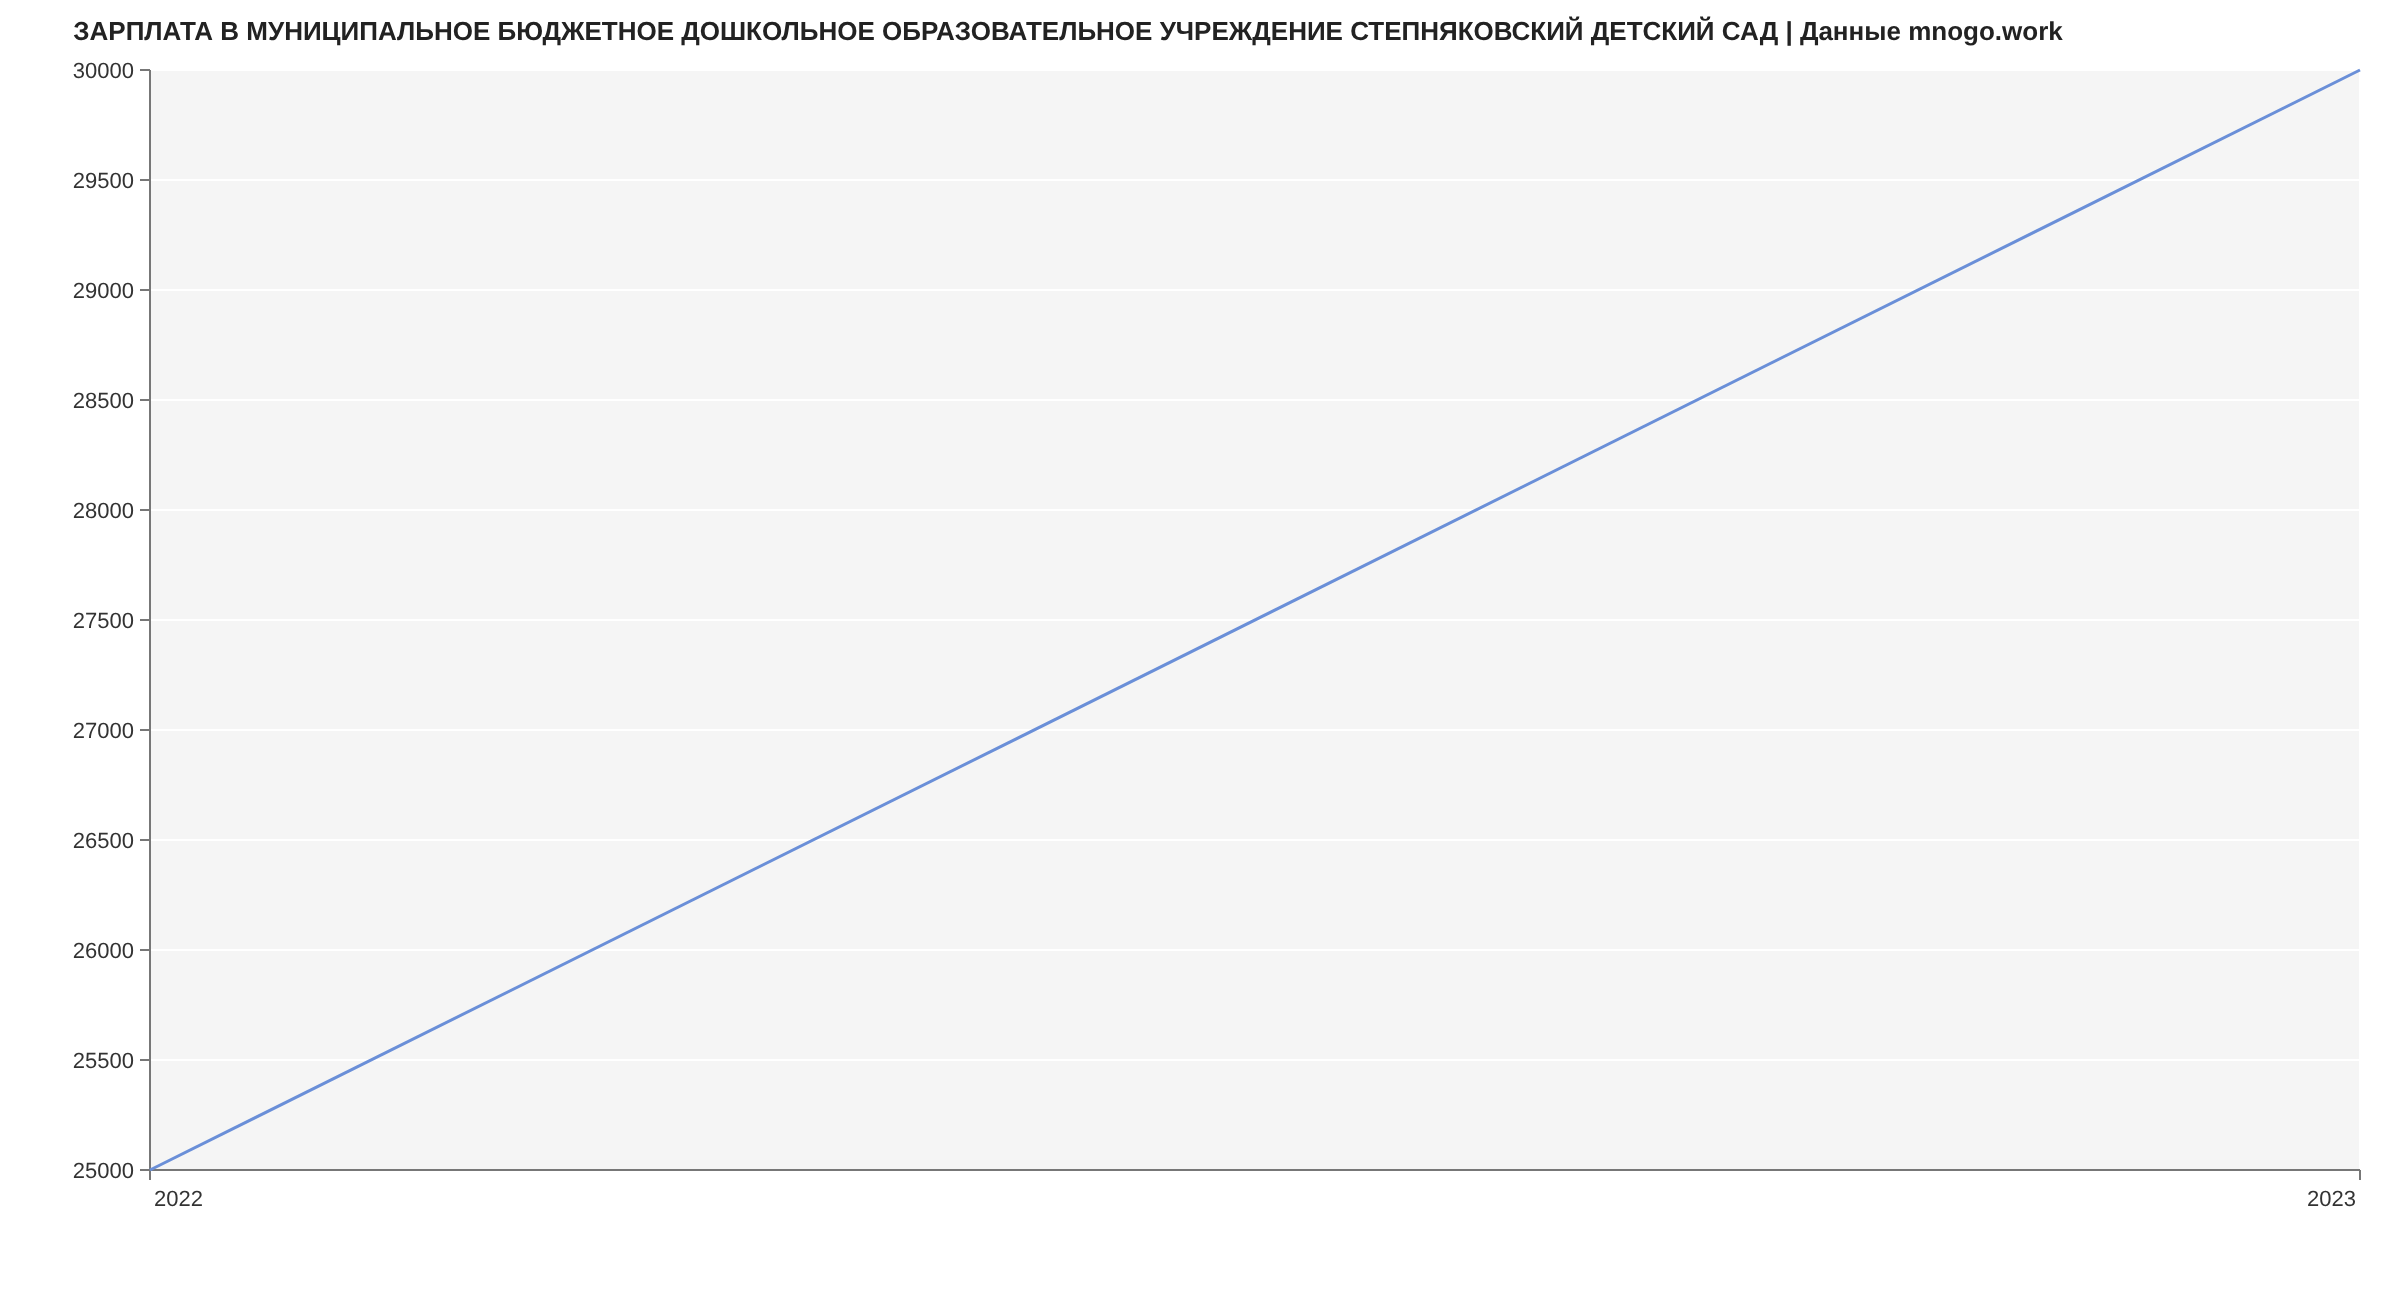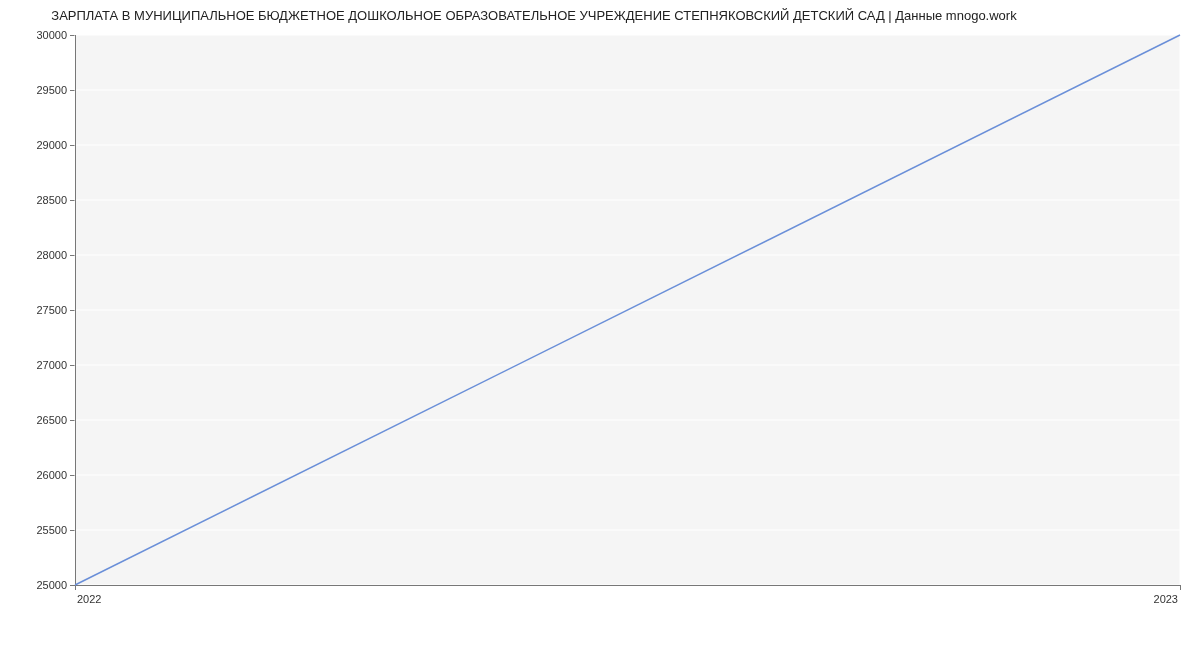--- a/index.html
+++ b/index.html
@@ -15,21 +15,21 @@
     width: 1200px;
     height: 650px;
   }
   .title {
     position: absolute;
     top: 8px;
     left: 0;
     width: 1068px;
     text-align: center;
     font-size: 13px;
-    font-weight: normal;
+    font-weight: bold;
     color: #222;
   }
   svg {
     position: absolute;
     top: 0;
     left: 0;
   }
   .plot-bg {
     fill: #f5f5f5;
   }

